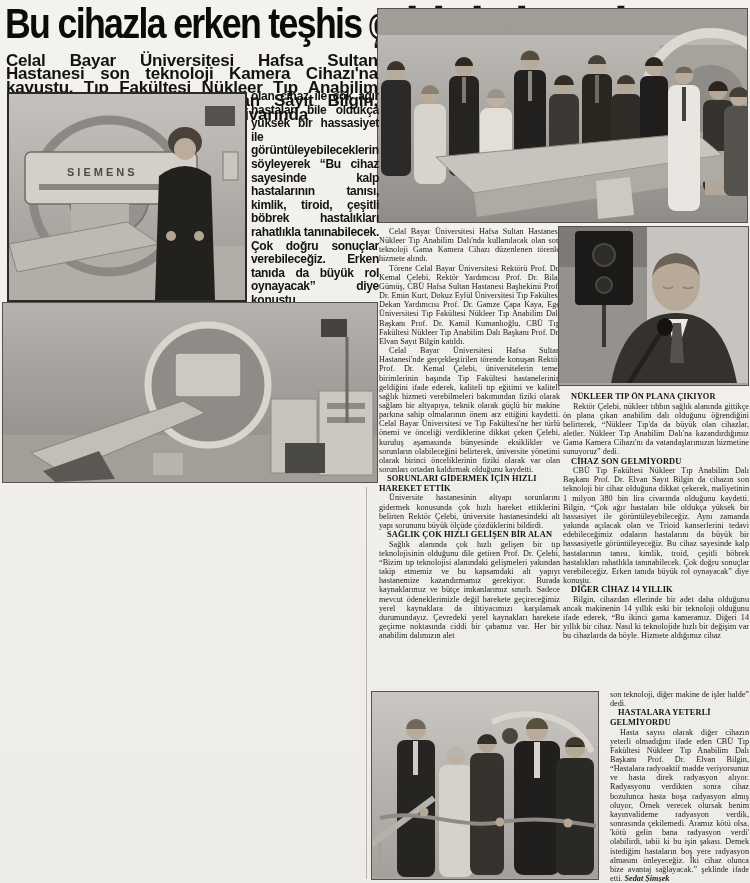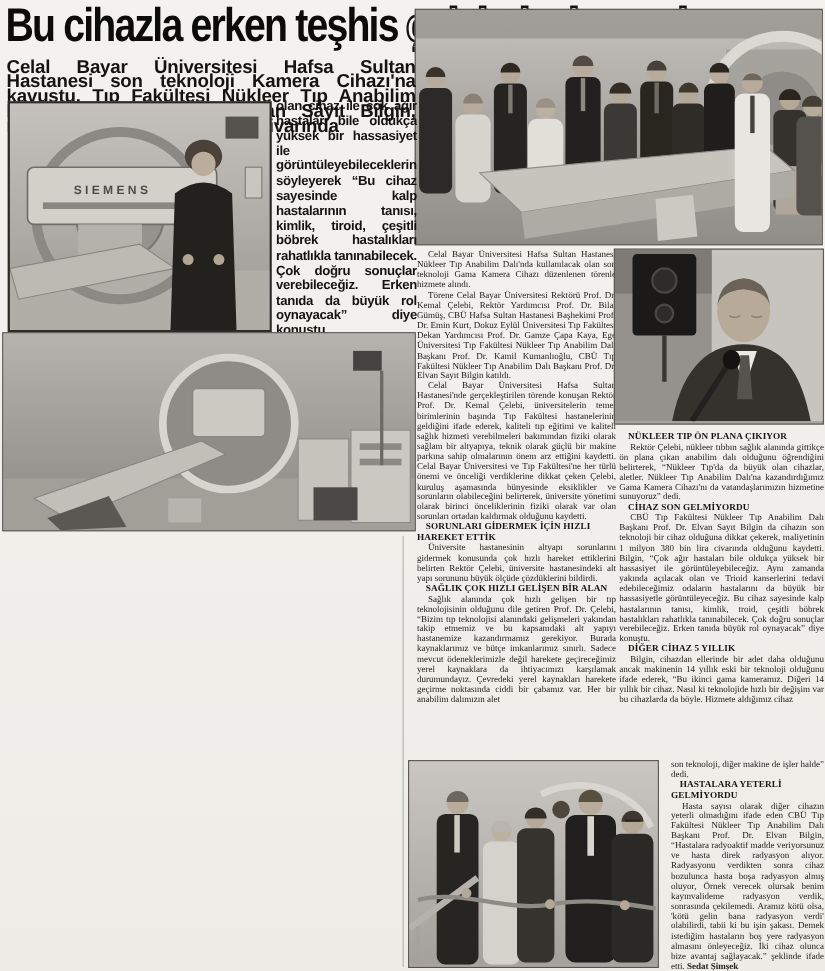--- a/index.html
+++ b/index.html
@@ -42,21 +42,21 @@
   .col{
     position:absolute;overflow:hidden;
     font-size:8.2px;line-height:9.15px;text-align:justify;color:#24221f;
   }
   .col p{margin:0;text-indent:10px;}
   .col p.noindent{text-indent:0;}
   .col h3{
     margin:0;font-size:8.4px;line-height:9.6px;font-weight:bold;
     color:#161512;text-indent:8px;text-align:left;letter-spacing:0.1px;
   }
-  .byline{font-weight:bold;}
+  .byline{font-weight:bold;font-style:italic;}
   .divider-v{position:absolute;width:1px;background:#b5b2ac;}
 </style>
 </head>
 <body>
 
 <div class="page">
 
   <div class="headline">
     <span class="hl-black">Bu cihazla erken teşhis</span><span class="hl-outline">çok kolaylaşacak</span>
   </div>
@@ -257,21 +257,21 @@
         <ellipse cx="106" cy="100" rx="8" ry="9" fill="#141312"></ellipse>
       </g>
     </svg>
   </div>
 
   <div class="col" style="left:563px;top:392px;width:186px;height:298px;">
     <h3>NÜKLEER TIP ÖN PLANA ÇIKIYOR</h3>
     <p>Rektör Çelebi, nükleer tıbbın sağlık alanında gittikçe ön plana çıkan anabilim dalı olduğunu öğrendiğini belirterek, “Nükleer Tıp'da da büyük olan cihazlar, aletler. Nükleer Tıp Anabilim Dalı'na kazandırdığımız Gama Kamera Cihazı'nı da vatandaşlarımızın hizmetine sunuyoruz” dedi.</p>
     <h3>CİHAZ SON GELMİYORDU</h3>
     <p>CBÜ Tıp Fakültesi Nükleer Tıp Anabilim Dalı Başkanı Prof. Dr. Elvan Sayıt Bilgin da cihazın son teknoloji bir cihaz olduğuna dikkat çekerek, maliyetinin 1 milyon 380 bin lira civarında olduğunu kaydetti. Bilgin, “Çok ağır hastaları bile oldukça yüksek bir hassasiyet ile görüntüleyebileceğiz. Aynı zamanda yakında açılacak olan ve Trioid kanserlerini tedavi edebileceğimiz odaların hastalarını da büyük bir hassasiyetle görüntüleyeceğiz. Bu cihaz sayesinde kalp hastalarının tanısı, kimlik, troid, çeşitli böbrek hastalıkları rahatlıkla tanınabilecek. Çok doğru sonuçlar verebileceğiz. Erken tanıda büyük rol oynayacak” diye konuştu.</p>
-    <h3>DİĞER CİHAZ 5 YILLIK</h3>
+    <h3>DİĞER CİHAZ 14 YILLIK</h3>
     <p>Bilgin, cihazdan ellerinde bir adet daha olduğunu ancak makinenin 14 yıllık eski bir teknoloji olduğunu ifade ederek, “Bu ikinci gama kameramız. Diğeri 14 yıllık bir cihaz. Nasıl ki teknolojide hızlı bir değişim var bu cihazlarda da böyle. Hizmete aldığımız cihaz</p>
   </div>
 
   <div class="photo" style="left:371px;top:691px;width:228px;height:189px;">
     <svg width="226" height="185" viewBox="0 0 226 185">
       <defs>
         <linearGradient id="rbbg" x1="0" y1="0" x2="0" y2="1">
           <stop offset="0" stop-color="#cac7c2"></stop>
             <stop offset="1" stop-color="#a4a19c"></stop>
         </linearGradient>

